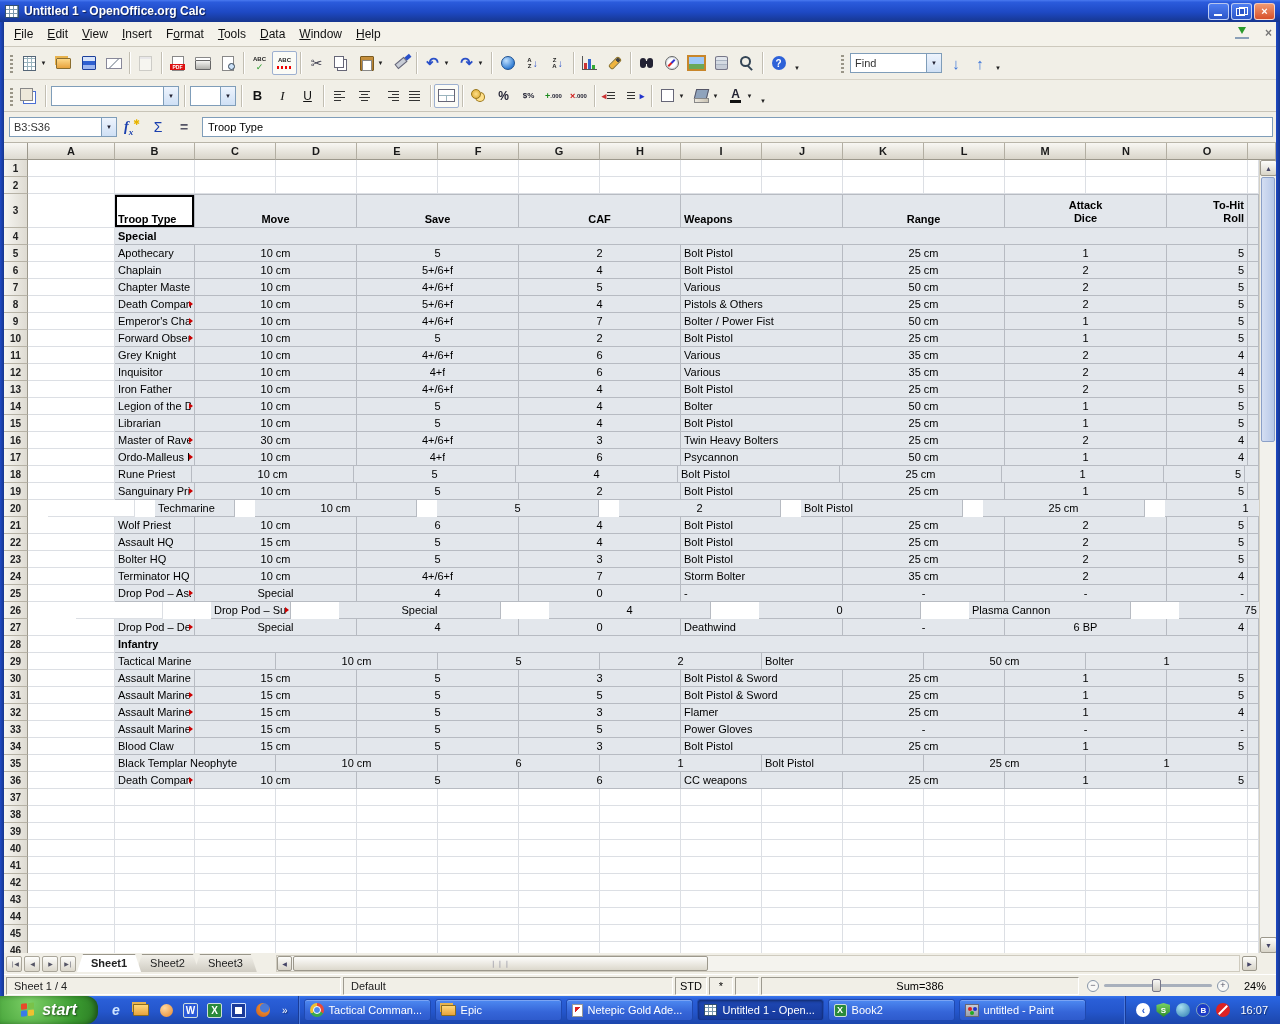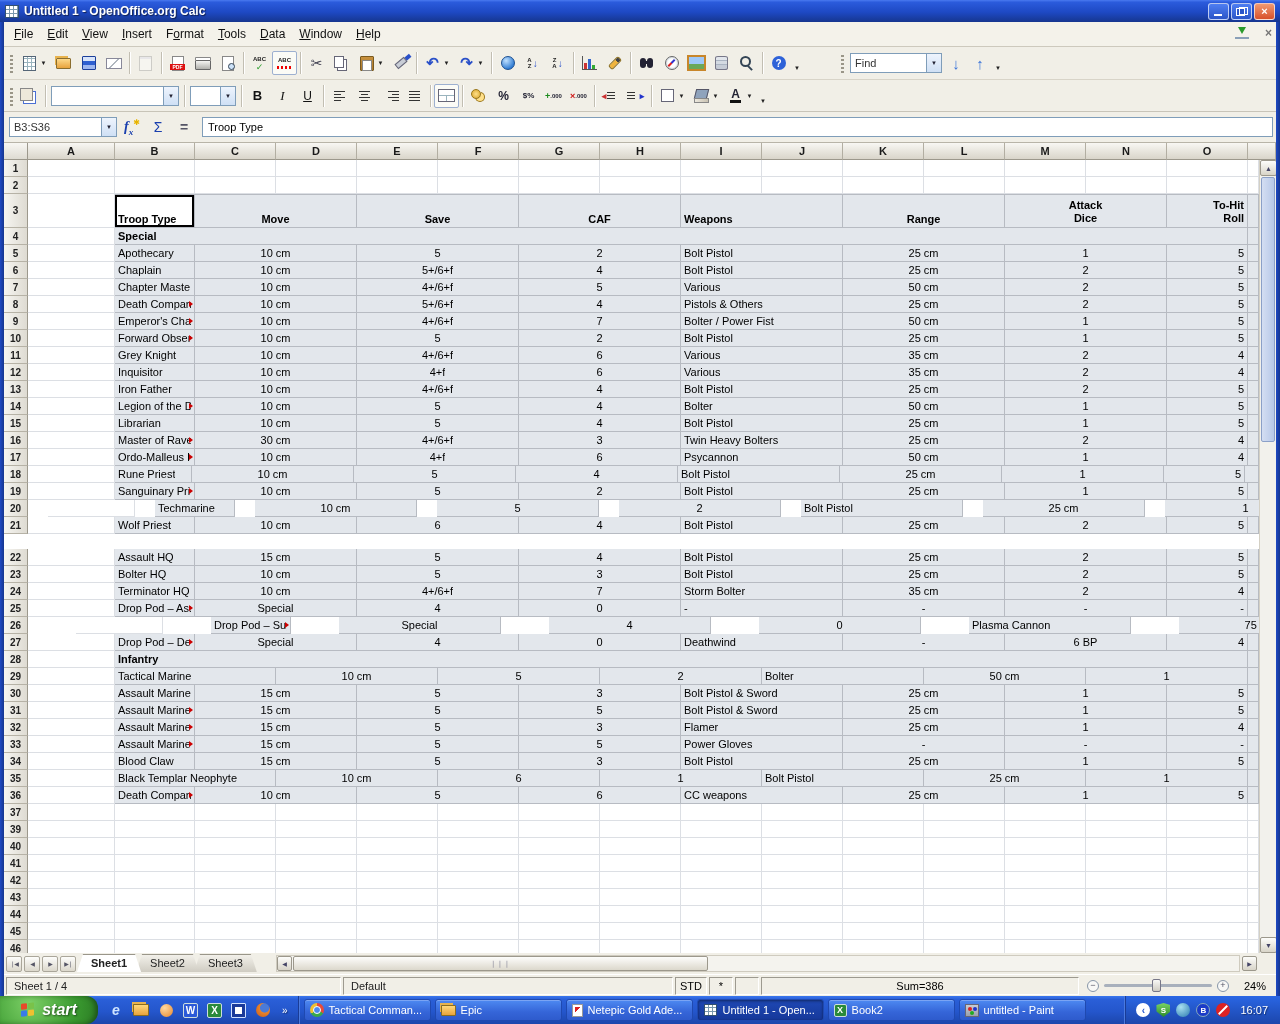--- a/index.html
+++ b/index.html
@@ -1097,21 +1097,21 @@
             <span class="cv"><span>25 cm</span></span>
           </div>
           <div class="c tc am" style="width: 162px;">
             <span class="cv"><span>2</span></span>
           </div>
           <div class="c tc ar" style="width: 81px;">
             <span class="cv"><span>5</span></span>
           </div>
           <div class="c fillc tc"></div>
         </div>
-        <div class="r" style="height: 17px; margin-top: 15px;">
+        <div class="r" style="height: 17px;">
           <div class="rh">22</div>
           <div class="c pc" style="width: 87px;"></div>
           <div class="c tc al" style="width: 80px;">
             <span class="cv"><span>Assault HQ</span></span>
           </div>
           <div class="c tc am" style="width: 162px;">
             <span class="cv"><span>15 cm</span></span>
           </div>
           <div class="c tc am" style="width: 162px;">
             <span class="cv"><span>5</span></span>
@@ -1512,20 +1512,39 @@
           <div class="c tc am" style="width: 162px;">
             <span class="cv"><span>1</span></span>
           </div>
           <div class="c tc ar" style="width: 81px;">
             <span class="cv"><span>5</span></span>
           </div>
           <div class="c fillc tc"></div>
         </div>
         <div class="r" style="height: 17px;">
           <div class="rh">37</div>
+          <div class="c pc" style="width: 87px;"></div>
+          <div class="c pc" style="width: 80px;"></div>
+          <div class="c pc" style="width: 81px;"></div>
+          <div class="c pc" style="width: 81px;"></div>
+          <div class="c pc" style="width: 81px;"></div>
+          <div class="c pc" style="width: 81px;"></div>
+          <div class="c pc" style="width: 81px;"></div>
+          <div class="c pc" style="width: 81px;"></div>
+          <div class="c pc" style="width: 81px;"></div>
+          <div class="c pc" style="width: 81px;"></div>
+          <div class="c pc" style="width: 81px;"></div>
+          <div class="c pc" style="width: 81px;"></div>
+          <div class="c pc" style="width: 81px;"></div>
+          <div class="c pc" style="width: 81px;"></div>
+          <div class="c pc" style="width: 81px;"></div>
+          <div class="c fillc pc"></div>
+        </div>
+        <div class="r" style="height: 17px;">
+          <div class="rh">38</div>
           <div class="c pc" style="width: 87px;"></div>
           <div class="c pc" style="width: 80px;"></div>
           <div class="c pc" style="width: 81px;"></div>
           <div class="c pc" style="width: 81px;"></div>
           <div class="c pc" style="width: 81px;"></div>
           <div class="c pc" style="width: 81px;"></div>
           <div class="c pc" style="width: 81px;"></div>
           <div class="c pc" style="width: 81px;"></div>
           <div class="c pc" style="width: 81px;"></div>
           <div class="c pc" style="width: 81px;"></div>

